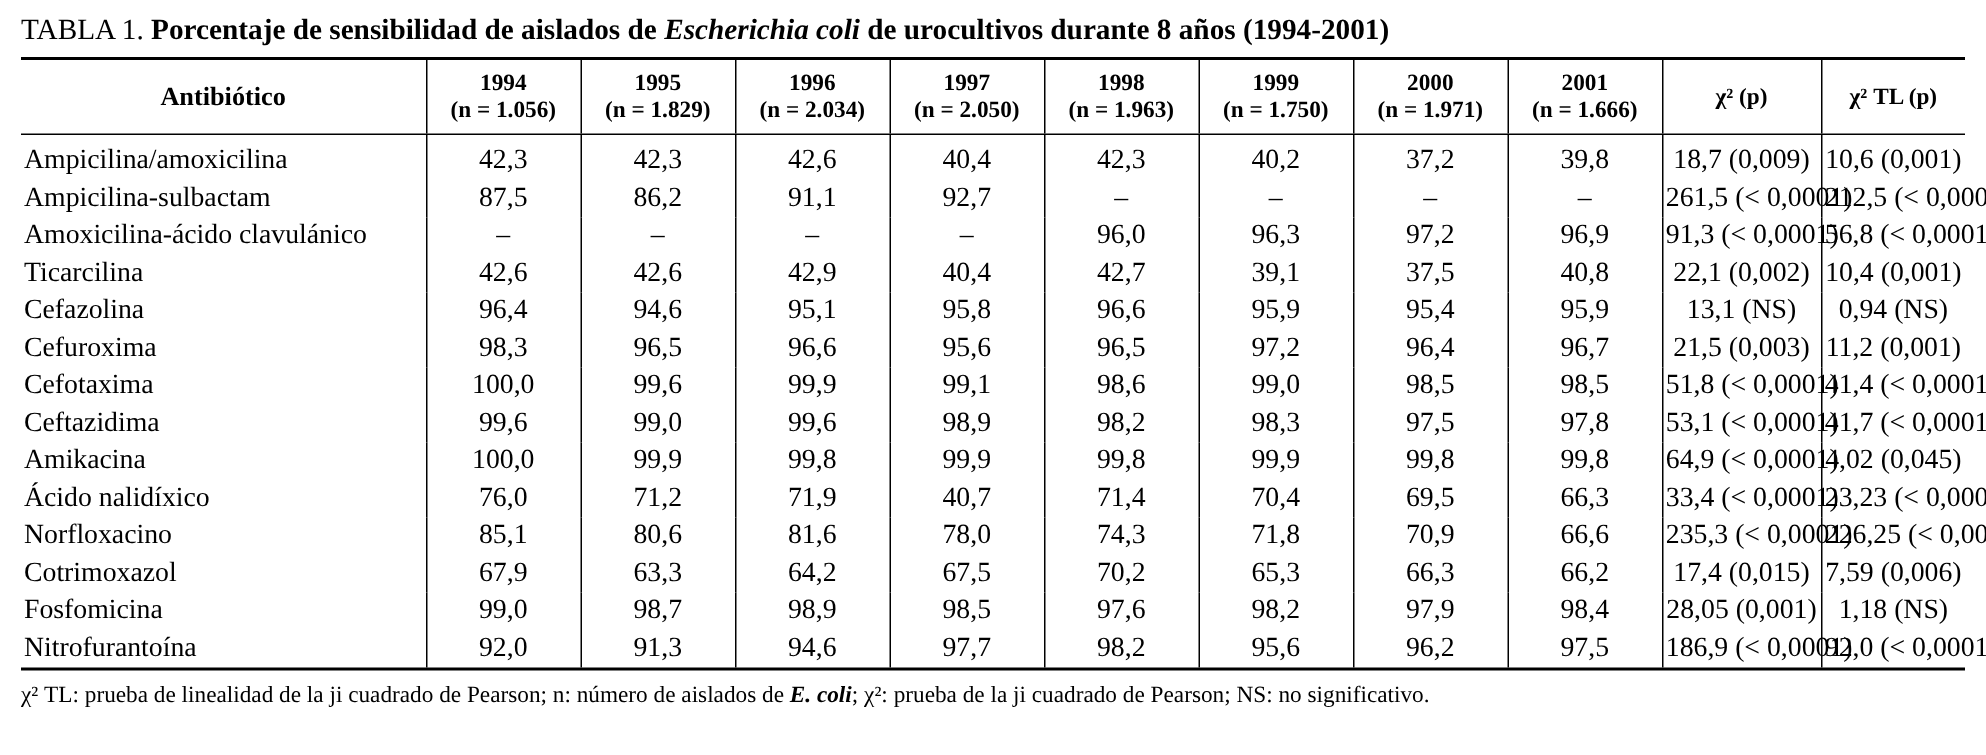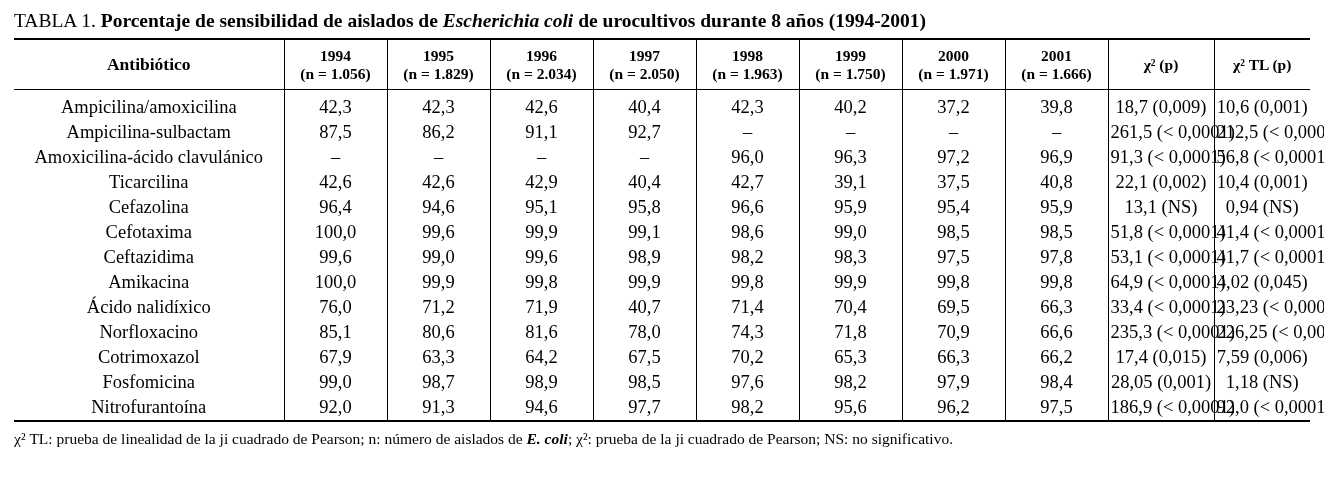--- a/index.html
+++ b/index.html
@@ -69,21 +69,21 @@
   table.data td {
     padding: 0 2px;
     text-align: center;
     vertical-align: middle;
     line-height: 1.35;
     border-left: 1px solid #000;
     font-size: 18.5px;
     white-space: nowrap;
   }
   table.data td.name {
-    text-align: center;
+    text-align: left;
     border-left: none;
     padding-left: 2px;
     font-size: 18.5px;
   }
   table.data tbody tr:first-child td {
     padding-top: 5px;
   }
   table.data tbody tr:last-child td {
     padding-bottom: 0;
   }
@@ -248,20 +248,33 @@
           <td>95,1</td>
           <td>95,8</td>
           <td>96,6</td>
           <td>95,9</td>
           <td>95,4</td>
           <td>95,9</td>
           <td>13,1 (NS)</td>
           <td>0,94 (NS)</td>
         </tr>
         <tr>
+          <td class="name">Cefuroxima</td>
+          <td>98,3</td>
+          <td>96,5</td>
+          <td>96,6</td>
+          <td>95,6</td>
+          <td>96,5</td>
+          <td>97,2</td>
+          <td>96,4</td>
+          <td>96,7</td>
+          <td>21,5 (0,003)</td>
+          <td>11,2 (0,001)</td>
+        </tr>
+        <tr>
           <td class="name">Cefotaxima</td>
           <td>100,0</td>
           <td>99,6</td>
           <td>99,9</td>
           <td>99,1</td>
           <td>98,6</td>
           <td>99,0</td>
           <td>98,5</td>
           <td>98,5</td>
           <td>51,8 (&lt; 0,0001)</td>

